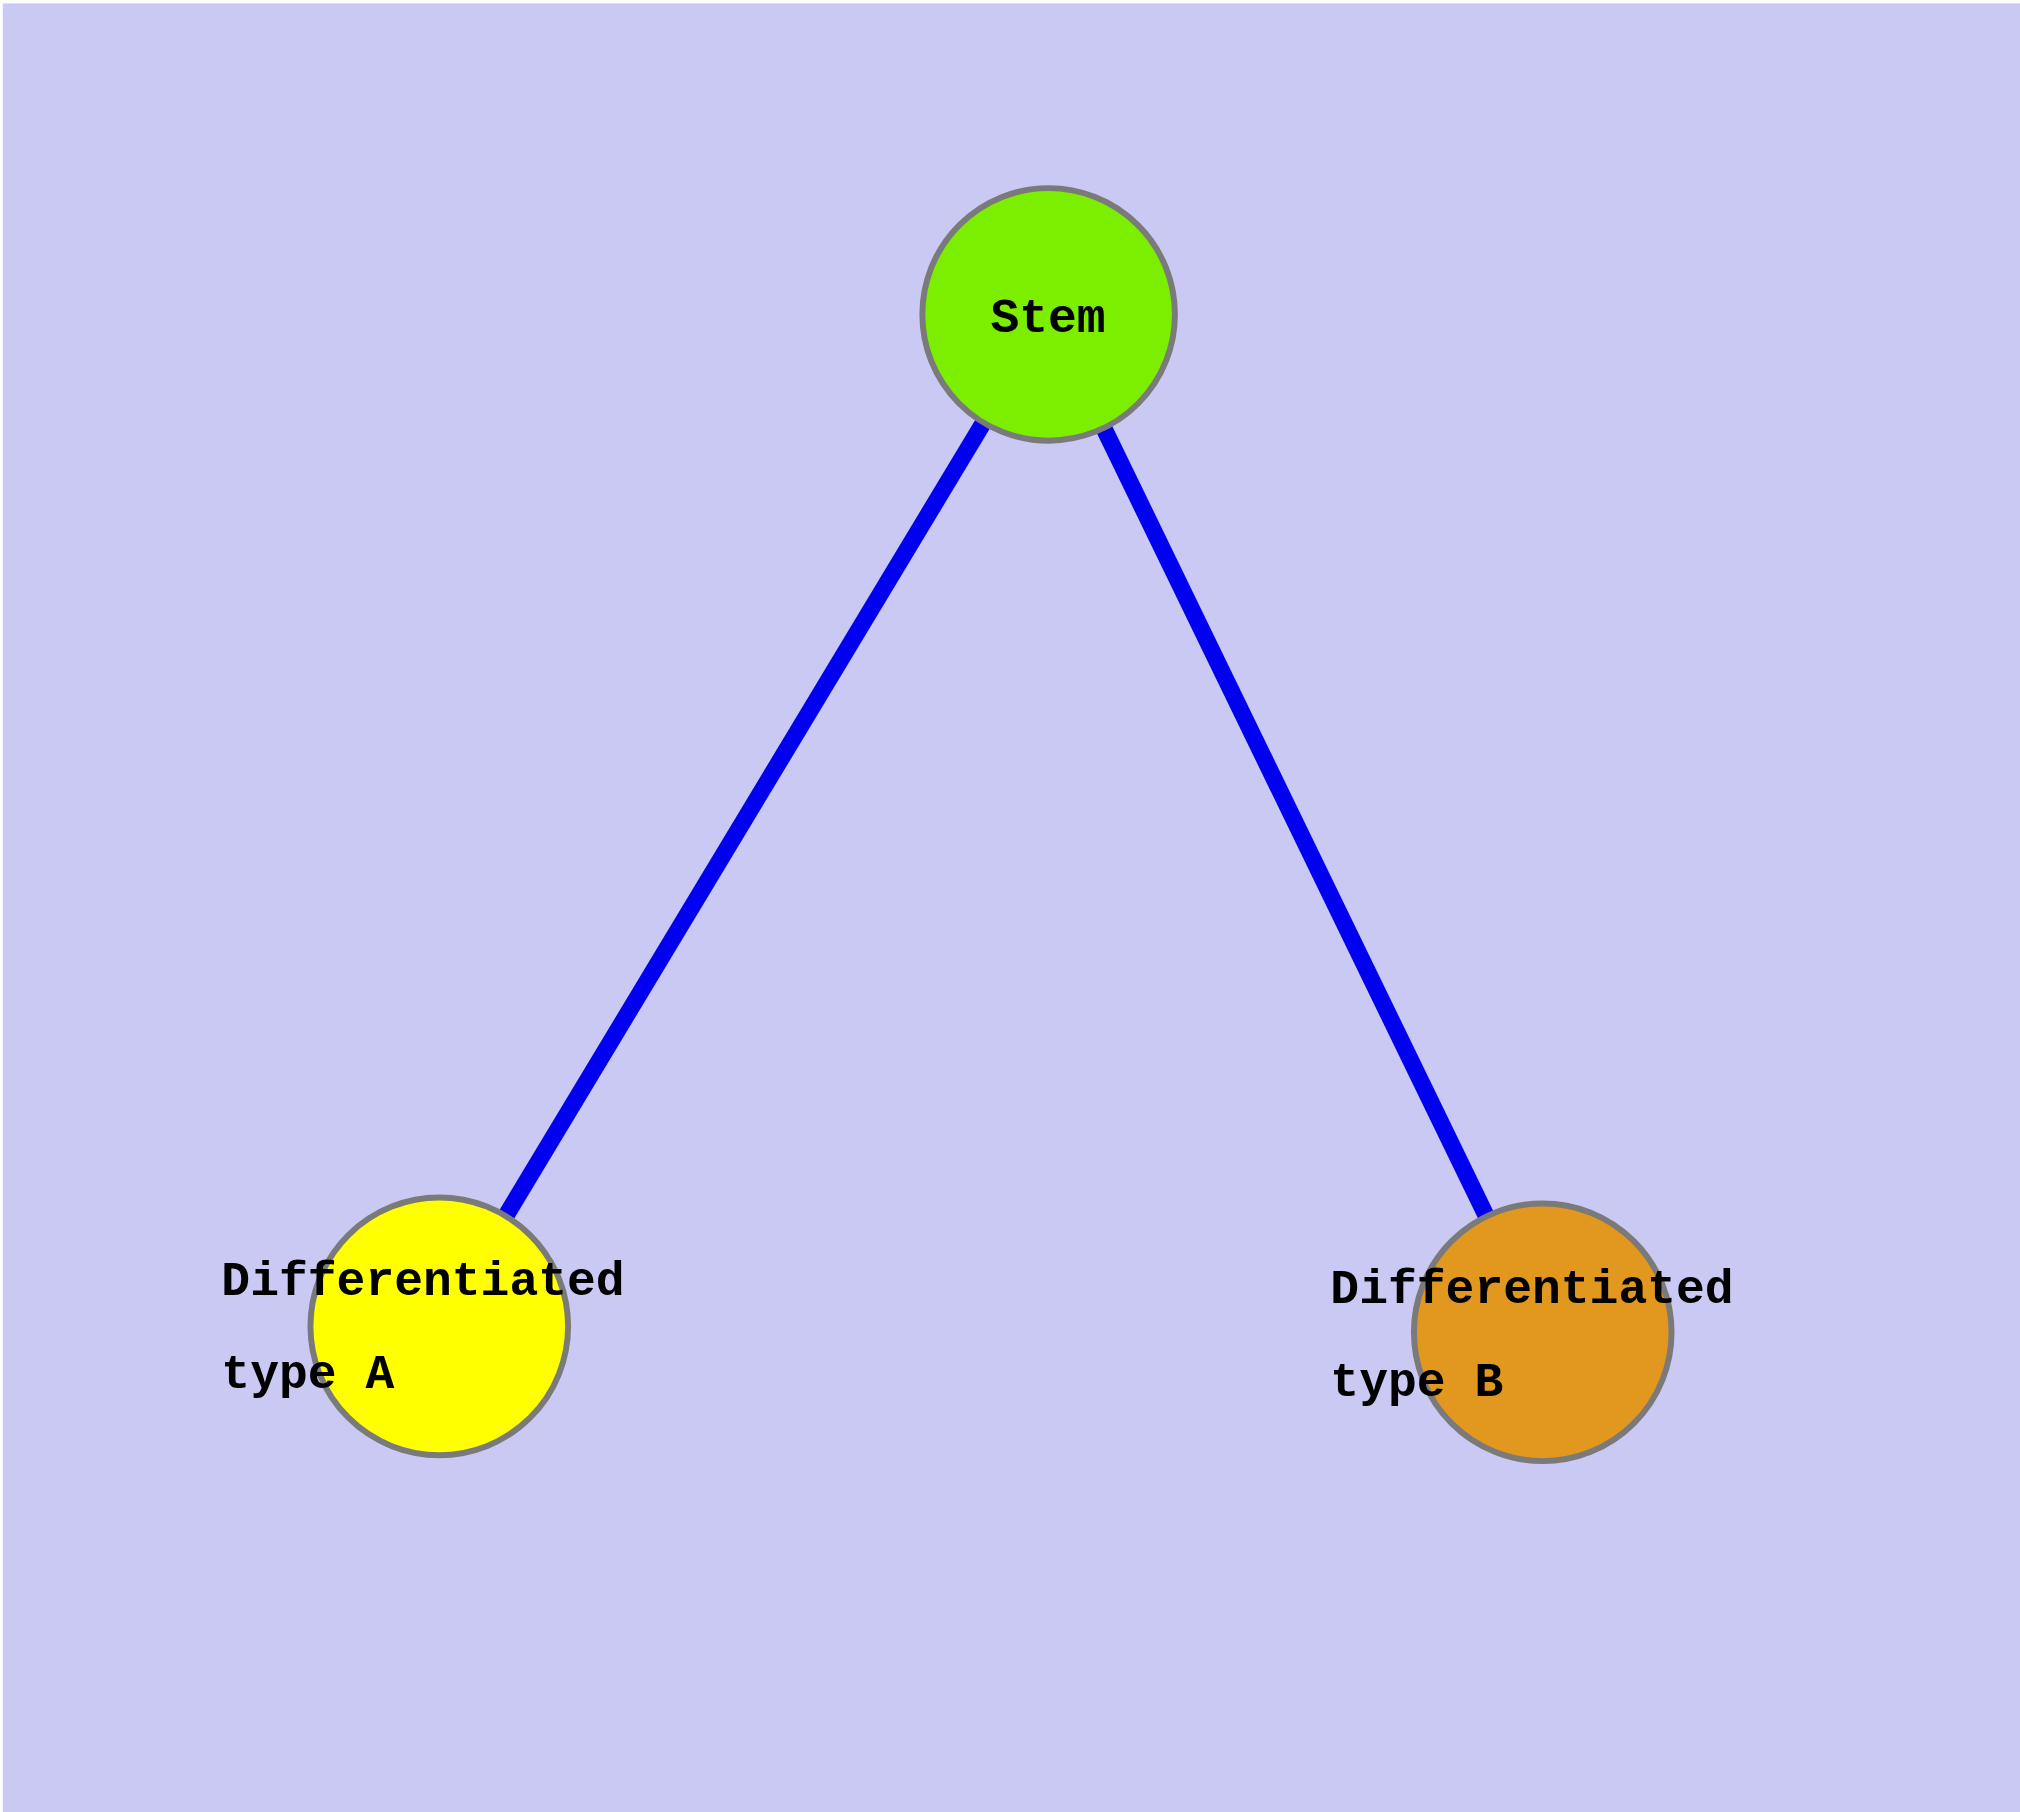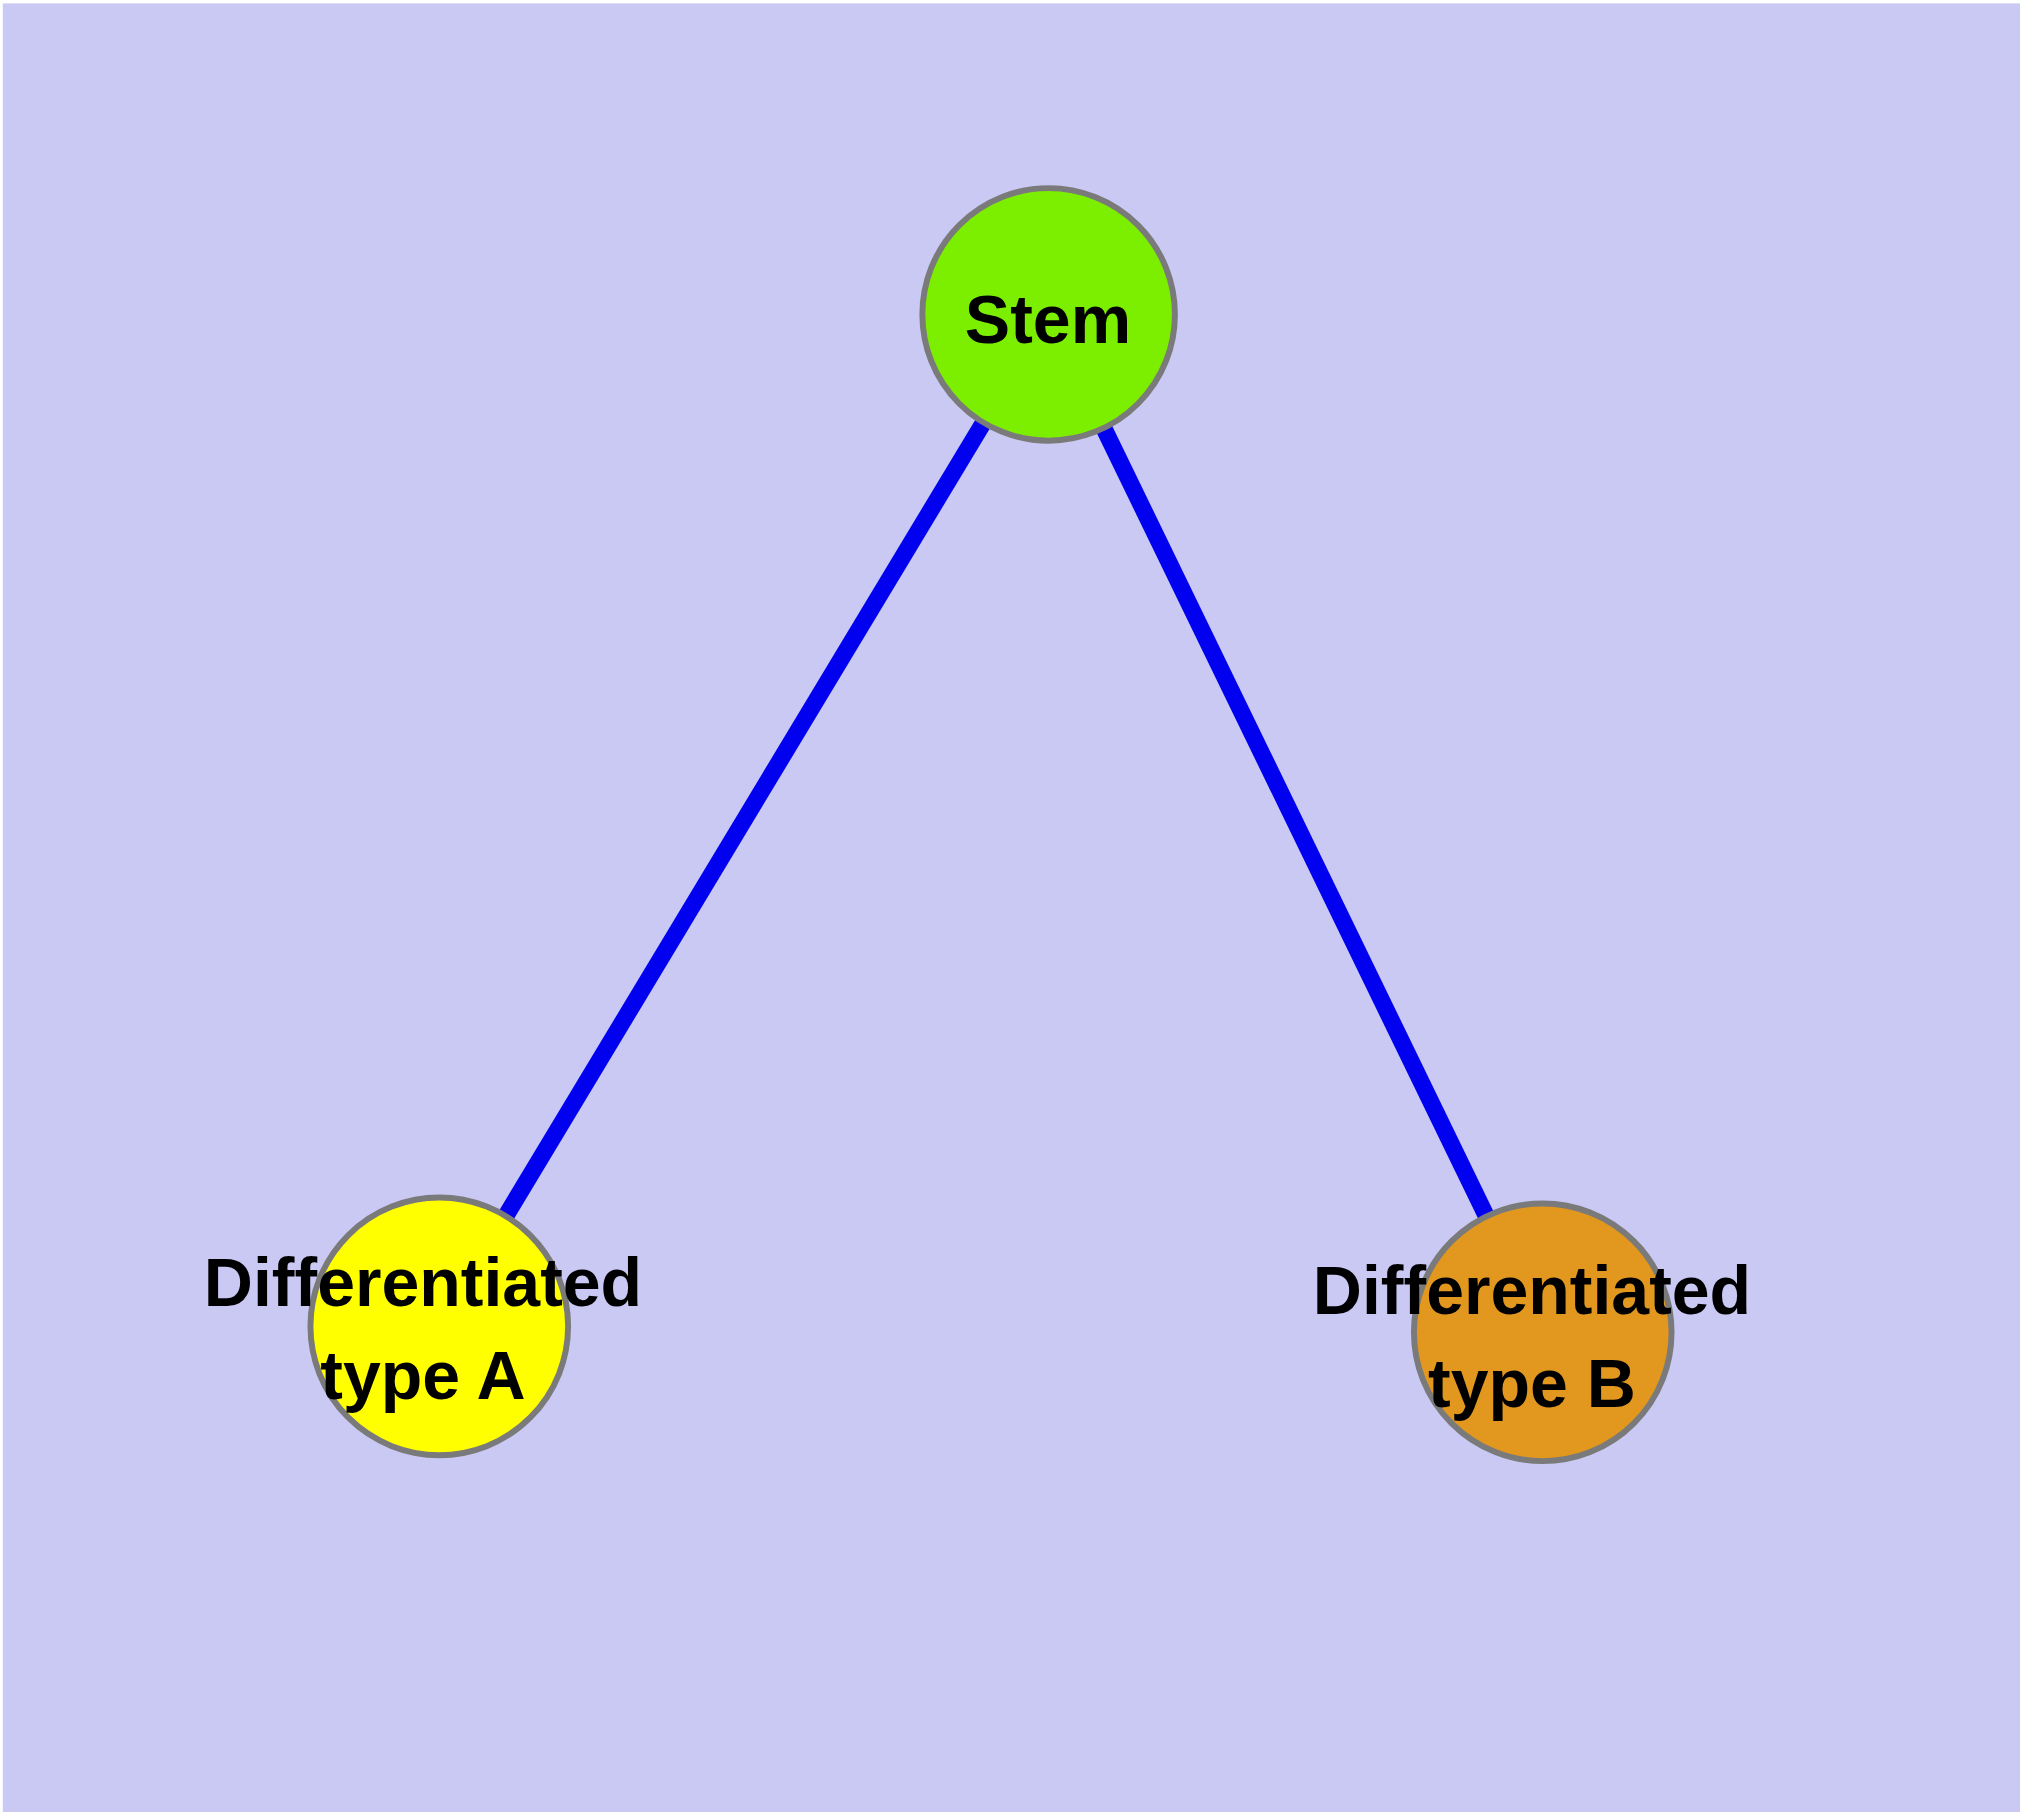--- a/index.html
+++ b/index.html
@@ -18,26 +18,25 @@
     position: absolute;
     left: 0;
     top: 0;
     width: 2021px;
     height: 1812px;
     display: block;
   }
   .node-label {
     position: absolute;
     transform: translate(-50%, -50%);
-    font-family: Liberation Sans, sans-serif;
+    font-family: Liberation Mono, monospace;
     font-weight: bold;
-    font-size: 68px;
+    font-size: 48px;
     line-height: 93px;
     color: #000000;
-    text-align: center;
     white-space: pre;
     pointer-events: none;
   }
 </style>
 </head>
 <body>
 
 <div class="page">
   <svg class="graph-svg" id="graph-svg" xmlns="http://www.w3.org/2000/svg" viewBox="0 0 2384 2138">
       <rect x="3" y="4" width="2381" height="2134" fill="#c9c9f3"></rect>

